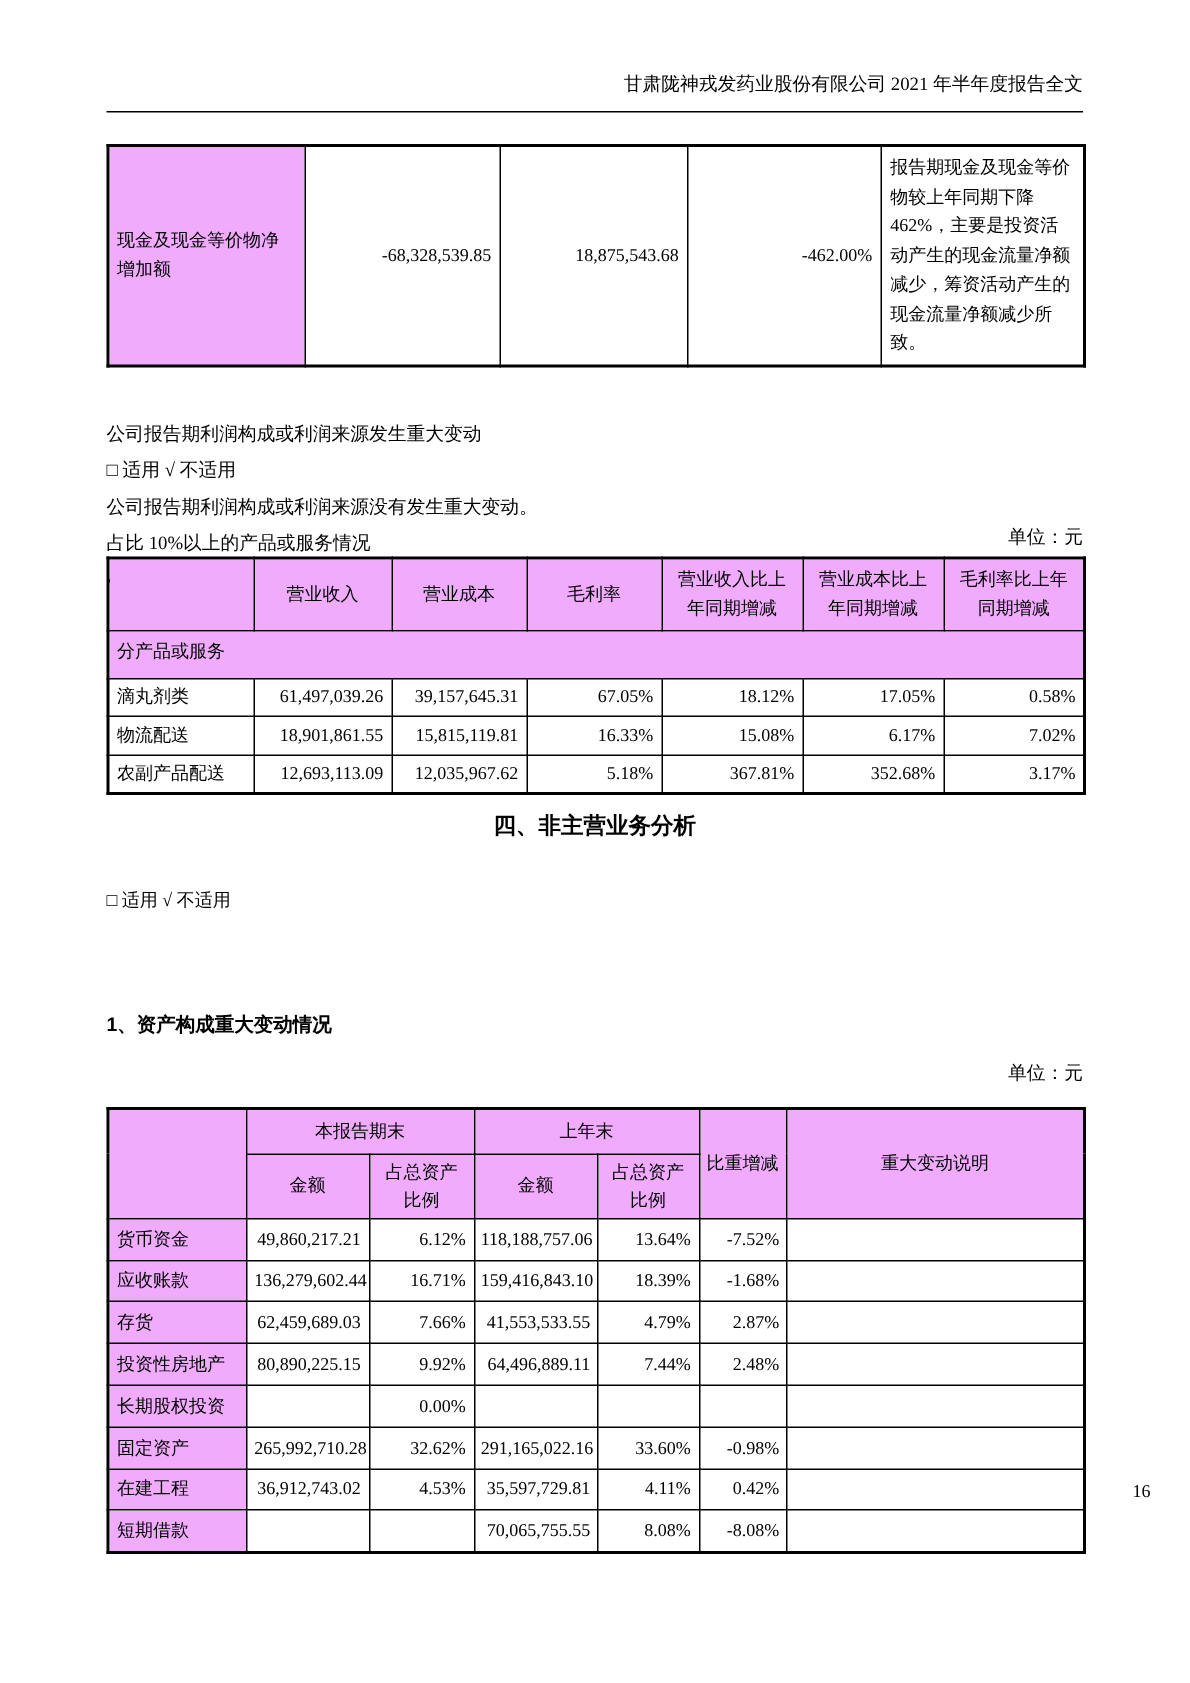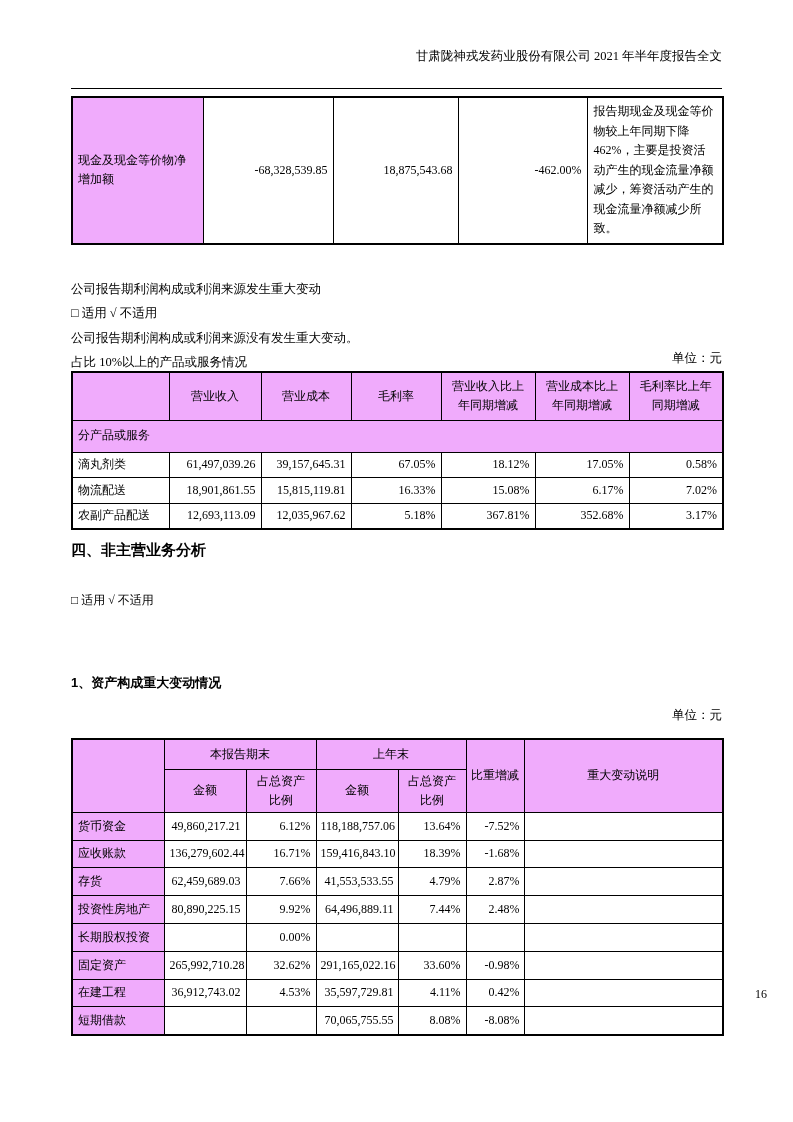--- a/index.html
+++ b/index.html
@@ -11,21 +11,21 @@
     background: #ffffff;
     font-family: "Liberation Serif", "DejaVu Serif", serif;
     color: #000000;
     overflow: hidden;
   }
   .doc-header {
     position: absolute;
     left: 71px; top: 48px; width: 651px;
     text-align: right;
     font-size: 12.5px;
-    padding-bottom: 23px;
+    padding-bottom: 9px;
     border-bottom: 1.5px solid #000;
   }
   table {
     border-collapse: collapse;
     table-layout: fixed;
     position: absolute;
     left: 71px;
     width: 651px;
     font-size: 12px;
     border: 2px solid #000;
@@ -54,28 +54,29 @@
   .unit-line {
     position: absolute; left: 71px; width: 651px;
     text-align: right; font-size: 12.5px; font-family: Liberation Mono, monospace;
   }
   #unit-1 { top: 350px; }
   #unit-2 { top: 707px; }
 
   
   #products-table { top: 371px; }
   #products-table th { height: 48px; }
-  #products-table .group-row td { height: 32px; }
+  #products-table .group-row td { height: 32px; font-family: Liberation Mono, monospace; }
   #products-table .data-row td { height: 25.6px; }
 
   
   .h-major {
     position: absolute; left: 71px; width: 651px;
     font-size: 15px; font-weight: bold;
     font-family: "Liberation Sans", "DejaVu Sans", sans-serif;
+    text-align: center;
   }
   #sec4-title { top: 541px; }
   #sec5-title { top: 627px; }
   .h-minor {
     position: absolute; left: 71px; width: 651px;
     font-size: 13px; font-weight: bold;
     font-family: "Liberation Sans", "DejaVu Sans", sans-serif;
   }
   #sec5-sub1 { top: 674px; }
   .applicable-line {

